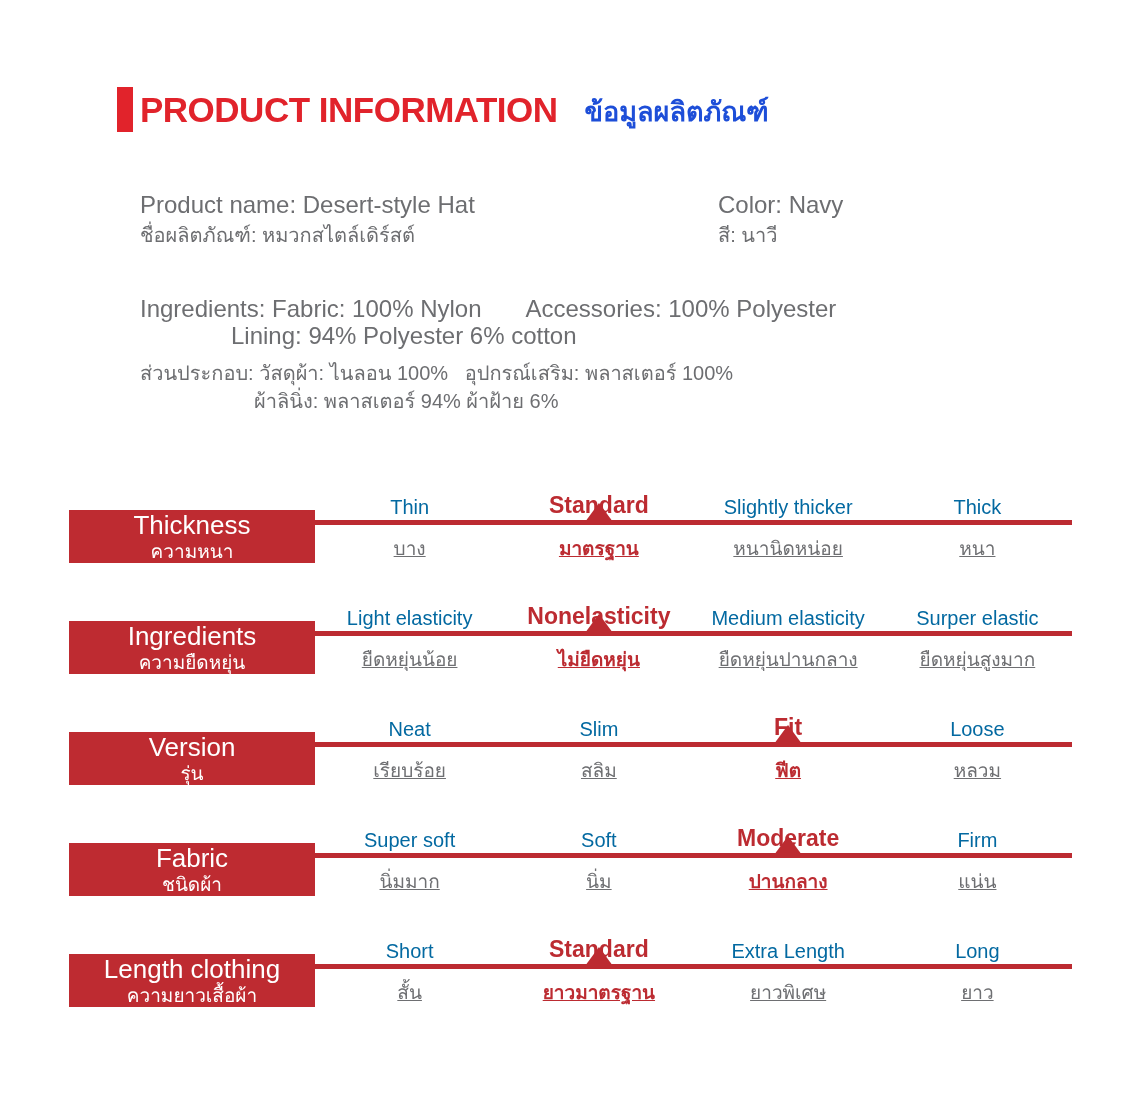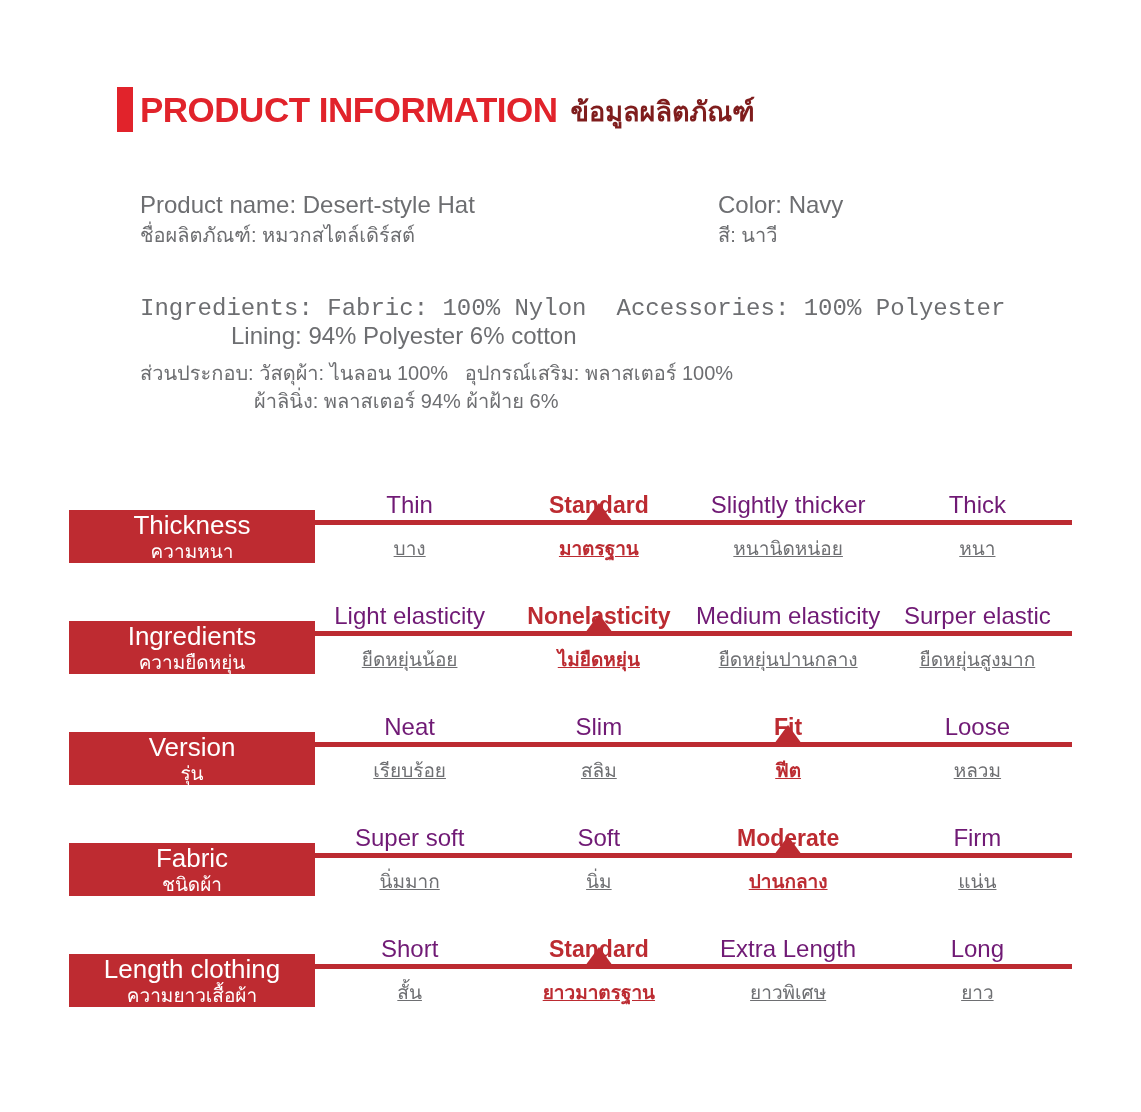--- a/index.html
+++ b/index.html
@@ -7,50 +7,50 @@
     width:1141px;height:1112px;background:#ffffff;overflow:hidden;
     font-family:"Liberation Sans", sans-serif;
     position:relative;
   }
   .page{position:relative;width:1063px;height:1112px;border-radius:25px;}
 
   
   .title-wrap{position:absolute;left:117px;top:87px;display:flex;align-items:center;}
   .title-bar{width:16px;height:45px;background:#E1232B;margin-right:7px;}
   .title-en{font-size:35px;font-weight:700;color:#E1232B;letter-spacing:-0.5px;white-space:nowrap;}
-  .title-th{font-size:27px;font-weight:700;color:#7f1d1d;margin-left:13px;white-space:nowrap;position:relative;top:2px;}
+  .title-th{font-size:27px;font-weight:700;color:#1d4ed8;margin-left:27px;white-space:nowrap;position:relative;top:2px;}
 
   
   .prod-name{position:absolute;left:140px;top:190px;color:#6D6E71;}
   .prod-color{position:absolute;left:718px;top:190px;color:#6D6E71;}
   .info-en{font-size:24px;line-height:30px;white-space:nowrap;}
   .info-th{font-size:20px;line-height:30px;white-space:nowrap;}
 
   
   .ingredients{position:absolute;left:140px;top:295px;color:#6D6E71;}
-  .ing-line1{display:flex;gap:30px;font-size:24px;line-height:27px;white-space:pre;font-family:Liberation Mono, monospace;}
+  .ing-line1{display:flex;gap:44px;font-size:24px;line-height:27px;white-space:pre;}
   .ing-line2{font-size:24px;line-height:27px;margin-left:91px;white-space:pre;}
   .ing-th1{font-size:20px;line-height:28px;margin-top:10px;white-space:pre;}
   .ing-th2{font-size:20px;line-height:28px;margin-left:114px;white-space:pre;}
 
   
   .rows{position:absolute;left:69px;top:482px;width:1003px;}
   .row{display:flex;height:81px;margin-bottom:30px;}
   .rowhead{
     width:246px;flex:0 0 246px;background:#BE2B31;color:#ffffff;
     display:flex;flex-direction:column;align-items:center;justify-content:center;margin-top:28px;
   }
   .rowhead-en{font-size:26px;line-height:30px;}
   .rowhead-th{font-size:19px;line-height:24px;}
   .scale{flex:1;position:relative;display:flex;}
   .line{position:absolute;left:0;right:0;top:38px;height:5px;background:#BC2B31;}
   .opt{flex:1;position:relative;display:flex;flex-direction:column;align-items:center;}
   .opt-en{
     height:38px;display:flex;align-items:flex-end;padding-bottom:3px;
-    font-size:24px;color:#701a75;white-space:nowrap;
+    font-size:20px;color:#0369a1;white-space:nowrap;
   }
   .opt-th{
     height:38px;margin-top:5px;display:flex;align-items:flex-end;
     font-size:19px;color:#6E6F72;white-space:nowrap;text-decoration:underline;
   }
   .tri{
     display:none;position:absolute;top:21px;left:50%;transform:translateX(-50%);
     width:0;height:0;border-left:14px solid transparent;border-right:14px solid transparent;
     border-bottom:19px solid #BC2B31;
   }

